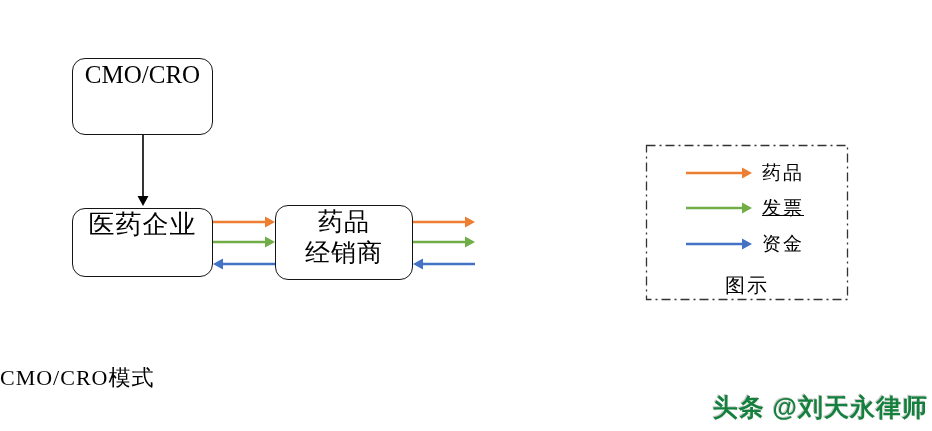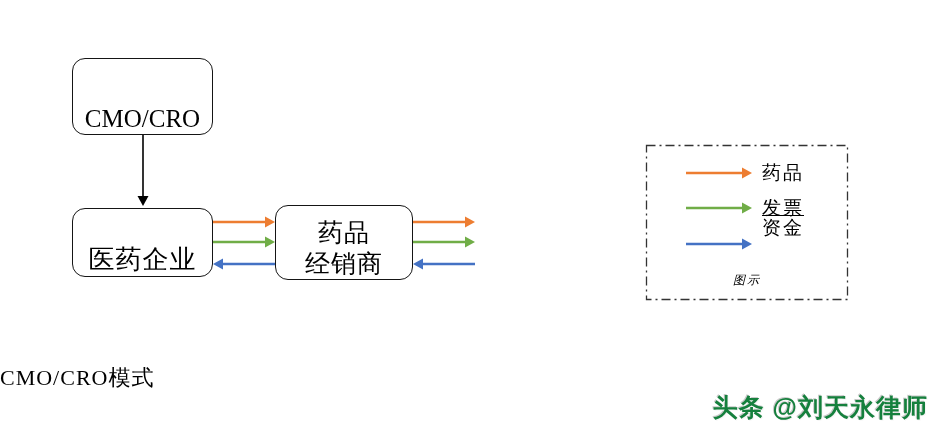--- a/index.html
+++ b/index.html
@@ -15,21 +15,21 @@
     overflow: hidden;
     font-family: "Liberation Serif", "DejaVu Serif", serif;
     color: #000000;
   }
   .node {
     position: absolute;
     border: 1.6px solid #151515;
     border-radius: 13px;
     background: #ffffff;
     display: flex;
-    align-items: flex-end;
+    align-items: flex-start;
     justify-content: center;
     text-align: center;
     font-size: 26px;
     letter-spacing: 1px;
     line-height: 1.25;
     box-sizing: border-box;
   }
   .node-cmo        { left: 72px;  top: 58px;  width: 141px; height: 77px; font-size: 25px; letter-spacing: 0; }
   .node-pharma     { left: 72px;  top: 208px; width: 141px; height: 69px; }
   .node-distrib    { left: 275px; top: 205px; width: 138px; height: 75px; font-size: 25px; }
@@ -62,23 +62,22 @@
     letter-spacing: 2px;
     white-space: nowrap;
     transform: translateY(-50%);
   }
   .legend-title {
     position: absolute;
     left: 0;
     right: 0;
     top: 127px;
     text-align: center;
-    font-size: 12px;
+    font-size: 20px;
     letter-spacing: 2px;
-    font-style: italic;
   }
   .caption {
     position: absolute;
     left: 0;
     right: 0;
     top: 363px;
     text-align: left;
     font-size: 22px;
     letter-spacing: 1px;
   }
@@ -166,21 +165,21 @@
     <span>
       <span>药品</span><br>
       <span>经销商</span>
     </span>
   </div>
 
 
   <div class="legend">
     <div class="legend-label" style="top: 28px;">药品</div>
     <div class="legend-label" style="top: 63px; text-decoration: underline;">发票</div>
-    <div class="legend-label" style="top: 83px; font-family: Liberation Mono, monospace;">资金</div>
+    <div class="legend-label" style="top: 99px; font-family: Liberation Mono, monospace;">资金</div>
     <div class="legend-title">图示</div>
   </div>
 
   <div class="caption">CMO/CRO模式</div>
 
   <div class="watermark">头条 @刘天永律师</div>
 
 </div>
 
 </body></html>

